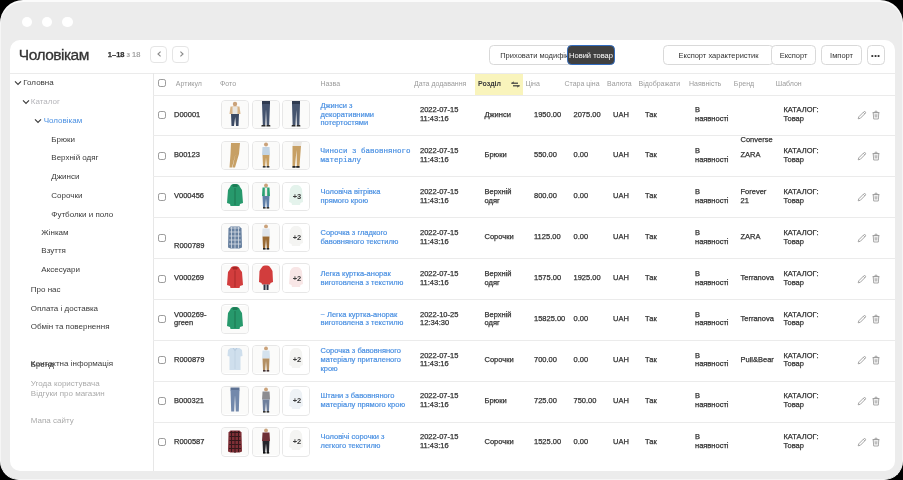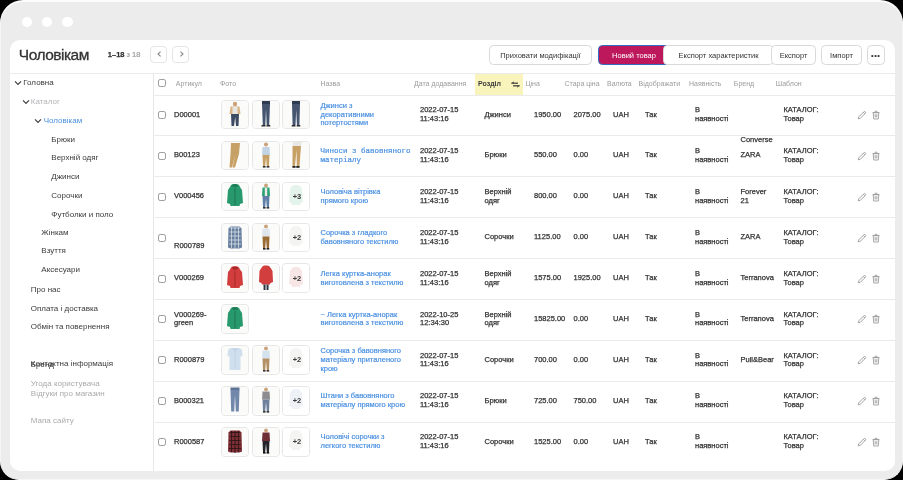--- a/index.html
+++ b/index.html
@@ -26,21 +26,21 @@
 <div class="t" style="left:107.8px;top:51px"><b>1–18</b> <span class="g">з 18</span></div>
 <div class="abs" style="left:149.7px;top:45.6px;width:17.5px;height:17.5px;border:1px solid #e5e5e5;border-radius:4px;background:#fff"></div>
 <div class="abs" style="left:171.7px;top:45.6px;width:17.5px;height:17.5px;border:1px solid #e5e5e5;border-radius:4px;background:#fff"></div>
 <svg style="position:absolute;left:155.8px;top:51.4px" width="8" height="6" viewBox="0 0 8 6">
     <path d="M4.6 0.6 L2 3 L4.6 5.4" fill="none" stroke="#8a8a8a" stroke-width="1.15"></path>
   </svg>
 <svg style="position:absolute;left:177.2px;top:51.4px" width="8" height="6" viewBox="0 0 8 6">
     <path d="M3.4 0.6 L6 3 L3.4 5.4" fill="none" stroke="#8a8a8a" stroke-width="1.15"></path>
   </svg>
 <div class="btn" style="left:489.3px;width:102.3px">Приховати модифікації</div>
-<div class="btn" style="left:598px;width:72px;background:#be185d;border-color:#316cc0;color:#fff">Новий товар</div>
+<div class="btn" style="left:567px;width:48px;background:#404040;border-color:#316cc0;color:#fff">Новий товар</div>
 <div class="btn" style="left:663px;width:111px">Експорт характеристик</div>
 <div class="btn" style="left:771px;width:45.2px">Експорт</div>
 <div class="btn" style="left:821px;width:41.1px">Імпорт</div>
 <div class="btn" style="left:866.5px;width:18.6px"><span style="letter-spacing:0.5px;font-weight:700">•••</span></div>
 <div class="st" style="left:23.3px;top:78.1px;color:#3a3a3a">Головна</div>
 <svg style="position:absolute;left:13.6px;top:80.3px" width="8" height="6" viewBox="0 0 8 6">
     <path d="M1 1.4 L4 4.4 L7 1.4" fill="none" stroke="#3c3c3c" stroke-width="1.15"></path>
   </svg>
 <div class="st" style="left:30.8px;top:96.9px;color:#b5b5ba">Каталог</div>
 <svg style="position:absolute;left:22.4px;top:99.1px" width="8" height="6" viewBox="0 0 8 6">

